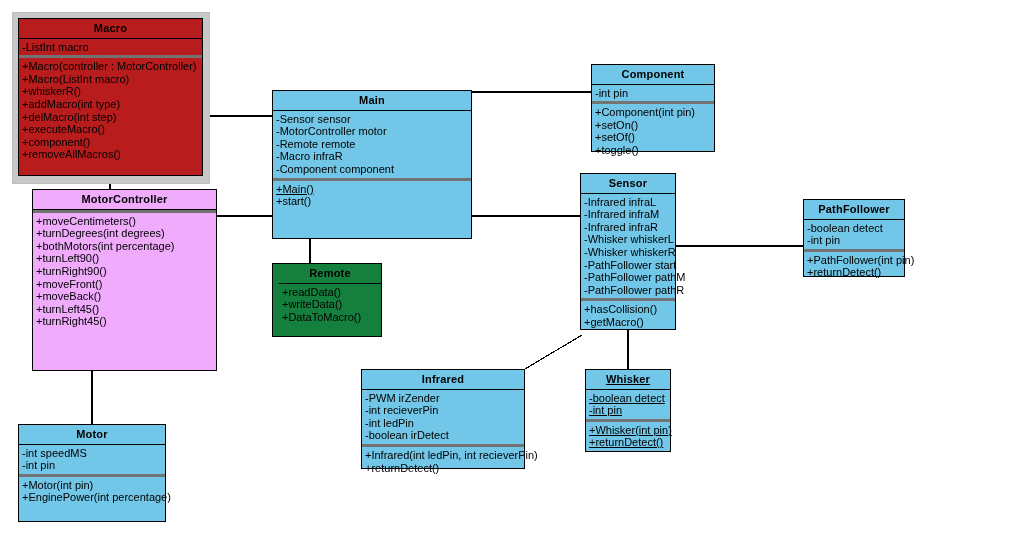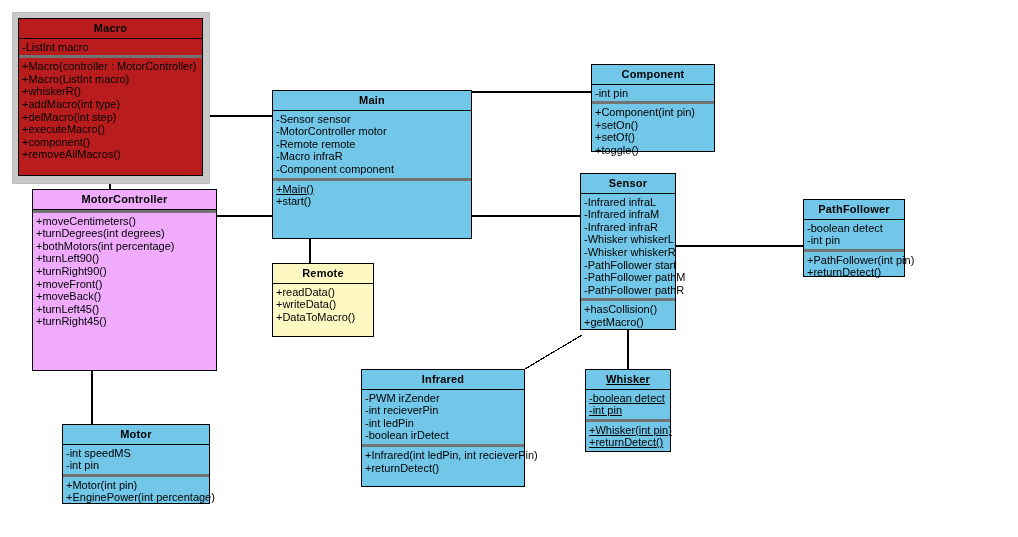--- a/index.html
+++ b/index.html
@@ -116,21 +116,21 @@
           <div class="uml-row">+turnDegrees(int degrees)</div>
           <div class="uml-row">+bothMotors(int percentage)</div>
           <div class="uml-row">+turnLeft90()</div>
           <div class="uml-row">+turnRight90()</div>
           <div class="uml-row">+moveFront()</div>
           <div class="uml-row">+moveBack()</div>
           <div class="uml-row">+turnLeft45()</div>
           <div class="uml-row">+turnRight45()</div>
         </div>
       </div>
-      <div class="uml-class" style="left: 18px; top: 424px; width: 148px; height: 80px; background: rgb(114, 199, 232); border-color: rgb(0, 0, 0); margin-left: 44px;">
+      <div class="uml-class" style="left: 18px; top: 424px; width: 148px; height: 98px; background: rgb(114, 199, 232); border-color: rgb(0, 0, 0);">
         <div class="uml-title">Motor</div>
         <div class="uml-section">
           <div class="uml-row">-int speedMS</div>
           <div class="uml-row">-int pin</div>
         </div>
         <div class="uml-section bordered">
           <div class="uml-row">+Motor(int pin)</div>
           <div class="uml-row">+EnginePower(int percentage)</div>
         </div>
       </div>
@@ -141,21 +141,21 @@
           <div class="uml-row">-MotorController motor</div>
           <div class="uml-row">-Remote remote</div>
           <div class="uml-row">-Macro infraR</div>
           <div class="uml-row">-Component component</div>
         </div>
         <div class="uml-section bordered">
           <div class="uml-row static">+Main()</div>
           <div class="uml-row">+start()</div>
         </div>
       </div>
-      <div class="uml-class" style="left: 272px; top: 263px; width: 102px; height: 74px; background: #fef9c3; border-color: rgb(0, 0, 0);">
+      <div class="uml-class" style="left: 272px; top: 263px; width: 110px; height: 74px; background: #15803d; border-color: rgb(0, 0, 0); padding-left: 6px;">
         <div class="uml-title">Remote</div>
         <div class="uml-section">
           <div class="uml-row">+readData()</div>
           <div class="uml-row">+writeData()</div>
           <div class="uml-row">+DataToMacro()</div>
         </div>
       </div>
       <div class="uml-class" style="left: 591px; top: 64px; width: 124px; height: 88px; background: rgb(114, 199, 232); border-color: rgb(0, 0, 0);">
         <div class="uml-title">Component</div>
         <div class="uml-section">
@@ -189,21 +189,21 @@
         <div class="uml-title">PathFollower</div>
         <div class="uml-section">
           <div class="uml-row">-boolean detect</div>
           <div class="uml-row">-int pin</div>
         </div>
         <div class="uml-section bordered">
           <div class="uml-row">+PathFollower(int pin)</div>
           <div class="uml-row">+returnDetect()</div>
         </div>
       </div>
-      <div class="uml-class" style="left: 361px; top: 369px; width: 164px; height: 118px; background: rgb(114, 199, 232); border-color: rgb(0, 0, 0);">
+      <div class="uml-class" style="left: 361px; top: 369px; width: 164px; height: 100px; background: rgb(114, 199, 232); border-color: rgb(0, 0, 0);">
         <div class="uml-title">Infrared</div>
         <div class="uml-section">
           <div class="uml-row">-PWM irZender</div>
           <div class="uml-row">-int recieverPin</div>
           <div class="uml-row">-int ledPin</div>
           <div class="uml-row">-boolean irDetect</div>
         </div>
         <div class="uml-section bordered">
           <div class="uml-row">+Infrared(int ledPin, int recieverPin)</div>
           <div class="uml-row">+returnDetect()</div>

